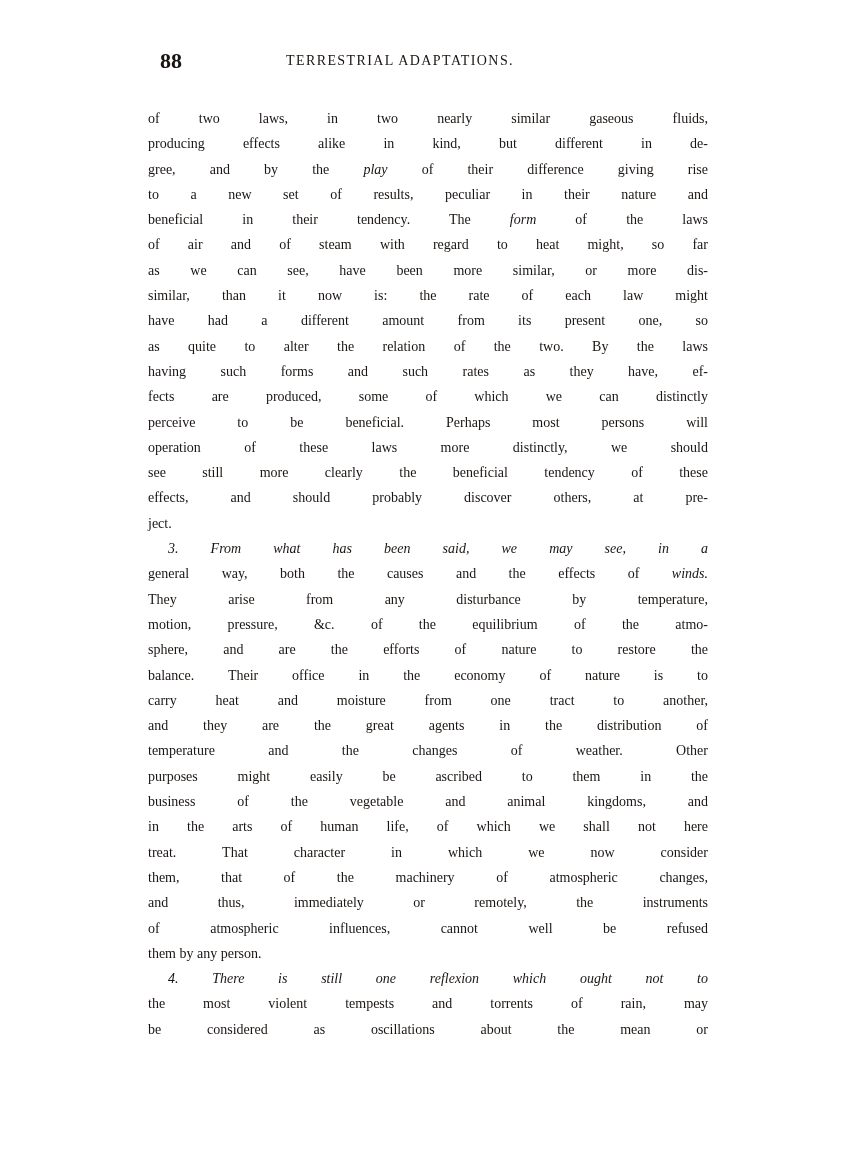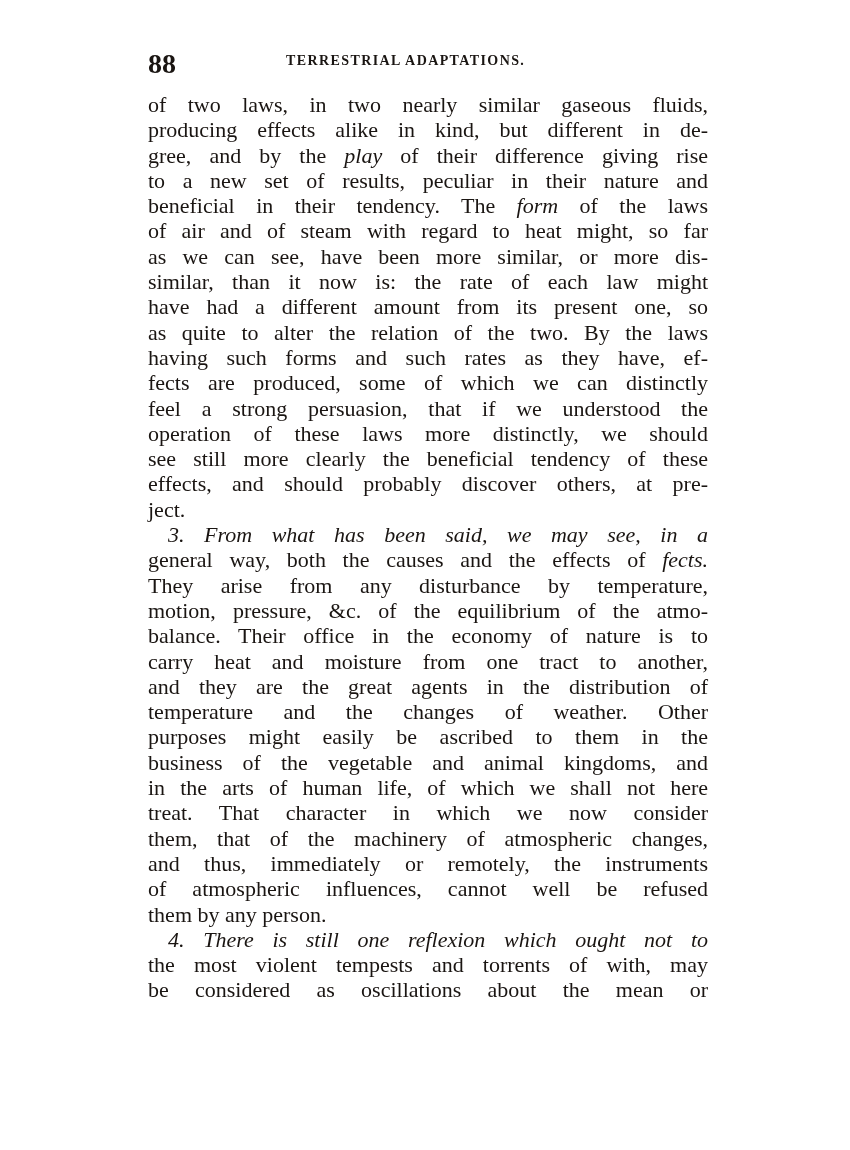--- a/index.html
+++ b/index.html
@@ -16,35 +16,35 @@
     left: 148px;
     top: 48px;
     width: 560px;
   }
   .running-head {
     position: relative;
     height: 30px;
   }
   .page-number {
     position: absolute;
-    left: 0; top: 0;
-    font-size: 28px;
+    left: 12px; top: 0;
+    font-size: 22px;
     font-weight: bold;
   }
   .header-title {
     position: absolute;
     left: 138px; top: 5px;
     font-size: 14px;
     letter-spacing: 1.4px;
-    font-weight: bold;
+    font-weight: normal;
     text-align: right;
   }
   .body-text {
-    margin-top: 14px;
-    font-size: 22px;
+    margin-top: 28px;
+    font-size: 14px;
     line-height: 25.3px;
   }
   .line {
     display: block;
     white-space: nowrap;
     text-align: justify;
     text-align-last: justify;
     height: 25.3px;
   }
   .line.last {
@@ -67,38 +67,39 @@
       <span class="line">gree, and by the <em>play</em> of their difference giving rise</span>
       <span class="line">to a new set of results, peculiar in their nature and</span>
       <span class="line">beneficial in their tendency.  The <em>form</em> of the laws</span>
       <span class="line">of air and of steam with regard to heat might, so far</span>
       <span class="line">as we can see, have been more similar, or more dis-</span>
       <span class="line">similar, than it now is: the rate of each law might</span>
       <span class="line">have had a different amount from its present one, so</span>
       <span class="line">as quite to alter the relation of the two. By the laws</span>
       <span class="line">having such forms and such rates as they have, ef-</span>
       <span class="line">fects are produced, some of which we can distinctly</span>
-      <span class="line">feel a strong persuasion, that if we understood the</span>
+      <span class="line">perceive to be beneficial. Perhaps most persons will</span>
       <span class="line">operation of these laws more distinctly, we should</span>
       <span class="line">see still more clearly the beneficial tendency of these</span>
       <span class="line">effects, and should probably discover others, at pre-</span>
       <span class="line last">ject.</span>
       <span class="line indent">3. From what has been said, we may see, in a</span>
-      <span class="line">general way, both the causes and the effects of <em>fects.</em></span>
+      <span class="line">general way, both the causes and the effects of <em>winds.</em></span>
       <span class="line">They arise from any disturbance by temperature,</span>
       <span class="line">motion, pressure, &amp;c. of the equilibrium of the atmo-</span>
+      <span class="line">sphere, and are the efforts of nature to restore the</span>
       <span class="line">balance. Their office in the economy of nature is to</span>
       <span class="line">carry heat and moisture from one tract to another,</span>
       <span class="line">and they are the great agents in the distribution of</span>
       <span class="line">temperature and the changes of weather.  Other</span>
       <span class="line">purposes might easily be ascribed to them in the</span>
       <span class="line">business of the vegetable and animal kingdoms, and</span>
       <span class="line">in the arts of human life, of which we shall not here</span>
       <span class="line">treat.  That character in which we now consider</span>
       <span class="line">them, that of the machinery of atmospheric changes,</span>
       <span class="line">and thus, immediately or remotely, the instruments</span>
       <span class="line">of atmospheric influences, cannot well be refused</span>
       <span class="line last">them by any person.</span>
       <span class="line indent">4. There is still one reflexion which ought not to</span>
-      <span class="line">the most violent tempests and torrents of with, may</span>
+      <span class="line">the most violent tempests and torrents of rain, may</span>
       <span class="line">be considered as oscillations about the mean or</span>
     </div>
 </div>
 
 </body></html>

